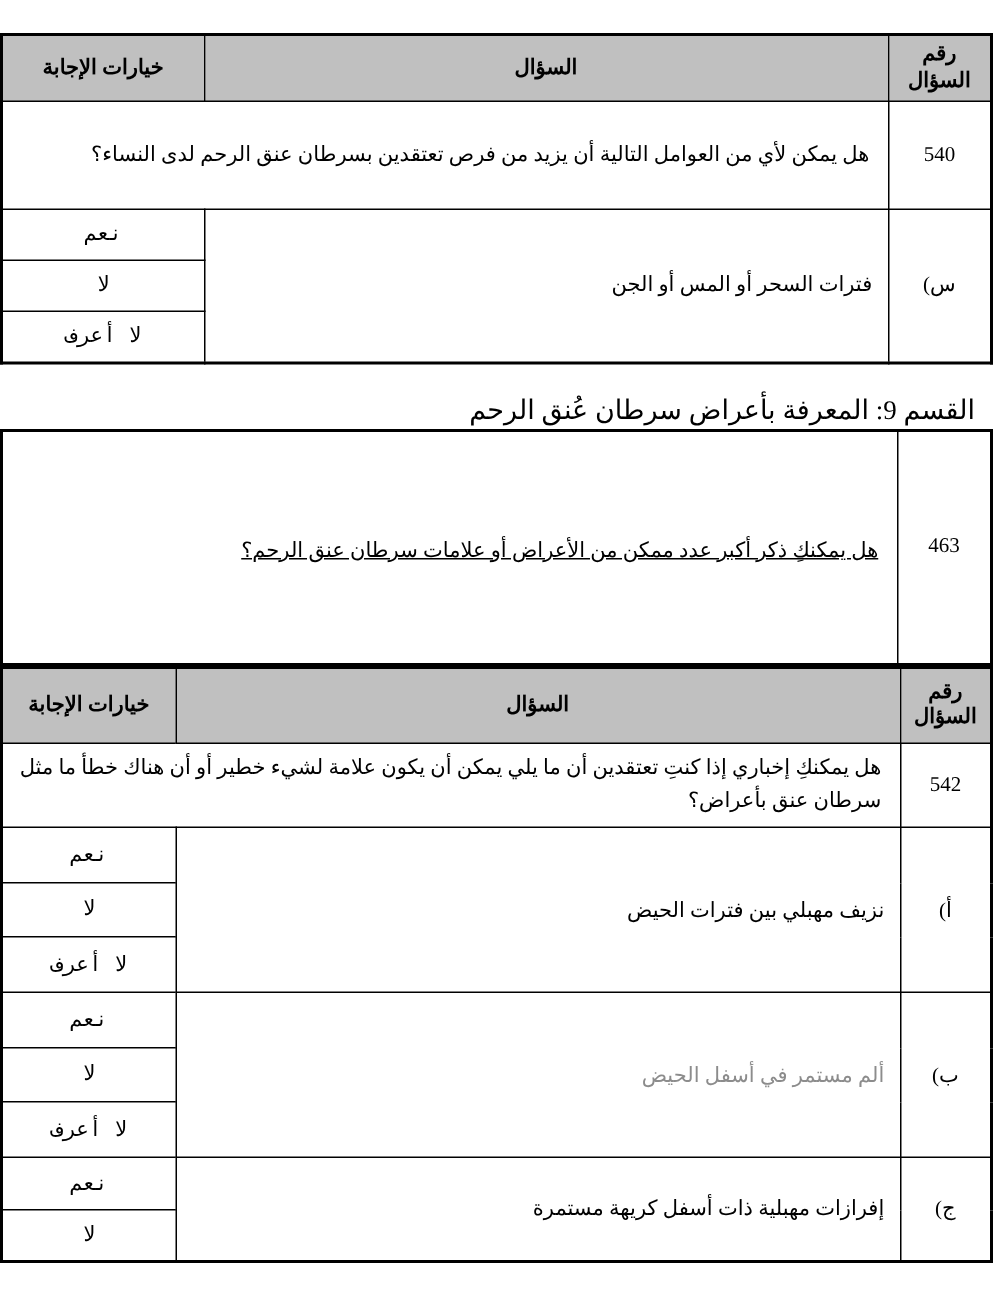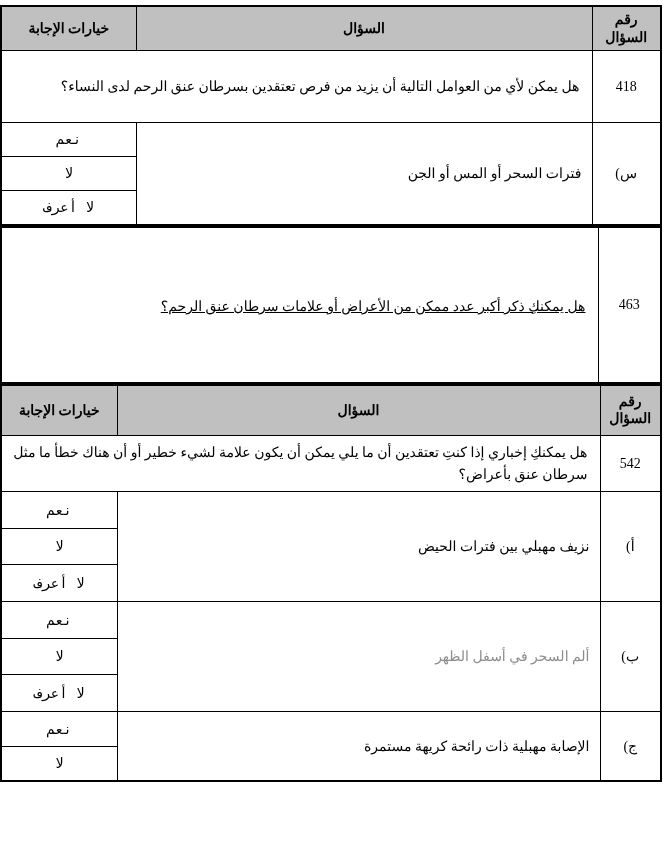--- a/index.html
+++ b/index.html
@@ -5,21 +5,21 @@
   * { margin: 0; padding: 0; box-sizing: border-box; }
   html, body { background: #ffffff; }
   body {
     width: 664px;
     height: 860px;
     overflow: hidden;
     font-family: "Liberation Serif", "DejaVu Serif", serif;
     color: #000;
     direction: rtl;
   }
-  .page { position: relative; width: 664px; height: 860px; padding-top: 5px; }
+  .page { position: relative; width: 664px; height: 860px; padding-top: 22px; }
 
   table.tbl {
     border-collapse: collapse;
     table-layout: fixed;
     margin: 0 2px;
     width: 660px;
     border: 2px solid #000;
   }
   table.tbl td, table.tbl th {
     border: 1px solid #000;
@@ -63,37 +63,38 @@
         <col style="width:456px">
         <col style="width:135px">
       </colgroup>
     <tbody>
       <tr class="hdr" style="height:44px">
         <th>رقم السؤال</th>
         <th>السؤال</th>
         <th>خيارات الإجابة</th>
       </tr>
       <tr style="height:72px">
-        <td class="num">418</td>
+        <td class="num">540</td>
         <td class="qmain" colspan="2">هل يمكن لأي من العوامل التالية أن يزيد من فرص تعتقدين بسرطان عنق الرحم لدى النساء؟</td>
       </tr>
       <tr style="height:34px">
         <td class="num" rowspan="3">س)</td>
         <td class="qtext" rowspan="3">فترات السحر أو المس أو الجن</td>
         <td class="opt">نعم</td>
       </tr>
       <tr style="height:34px">
         <td class="opt">لا</td>
       </tr>
       <tr style="height:34px">
         <td class="opt">لا أعرف</td>
       </tr>
     </tbody>
   </table>
 
+  <div class="section-heading">القسم 9: المعرفة بأعراض سرطان عُنق الرحم</div>
 
   <table class="tbl t2">
     <colgroup>
         <col style="width:63px">
         <col style="width:597px">
       </colgroup>
     <tbody>
       <tr style="height:156px">
         <td class="num">463</td>
         <td class="qtop">هل يمكنكِ ذكر أكبر عدد ممكن من الأعراض أو علامات سرطان عنق الرحم؟</td>
@@ -125,33 +126,33 @@
       </tr>
       <tr style="height:36px">
         <td class="opt">لا</td>
       </tr>
       <tr style="height:37px">
         <td class="opt">لا أعرف</td>
       </tr>
 
       <tr style="height:37px">
         <td class="num" rowspan="3">ب)</td>
-        <td class="qtext muted" rowspan="3">ألم السحر في أسفل الظهر</td>
+        <td class="qtext muted" rowspan="3">ألم مستمر في أسفل الحيض</td>
         <td class="opt">نعم</td>
       </tr>
       <tr style="height:36px">
         <td class="opt">لا</td>
       </tr>
       <tr style="height:37px">
         <td class="opt">لا أعرف</td>
       </tr>
 
       <tr style="height:35px">
         <td class="num" rowspan="2">ج)</td>
-        <td class="qtext" rowspan="2">الإصابة مهبلية ذات رائحة كريهة مستمرة</td>
+        <td class="qtext" rowspan="2">إفرازات مهبلية ذات أسفل كريهة مستمرة</td>
         <td class="opt">نعم</td>
       </tr>
       <tr style="height:34px">
         <td class="opt">لا</td>
       </tr>
     </tbody>
   </table>
 
 </div>
 

